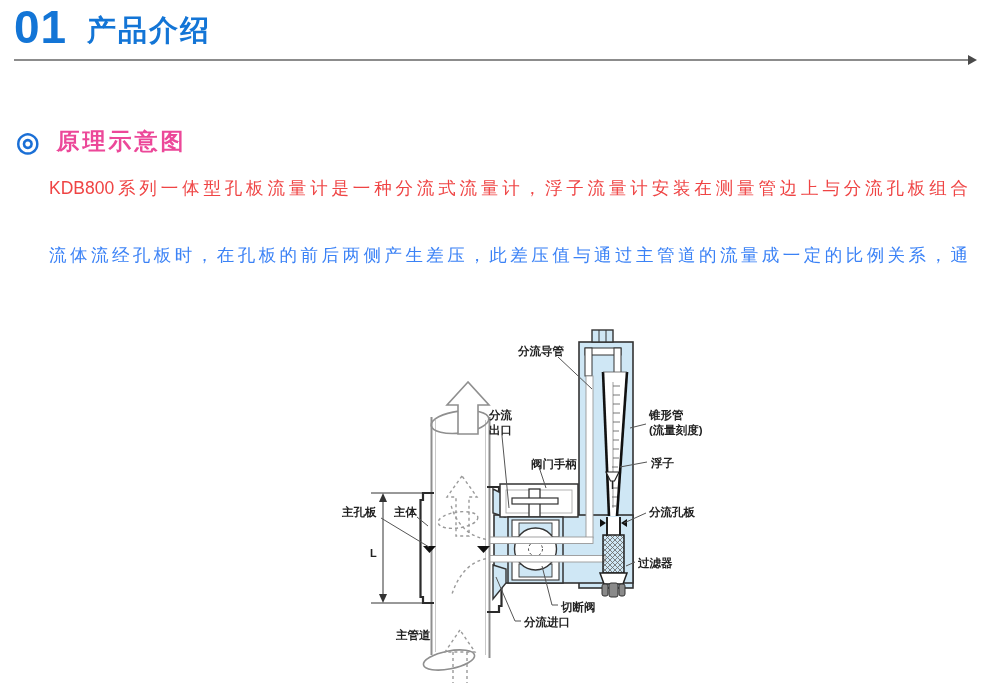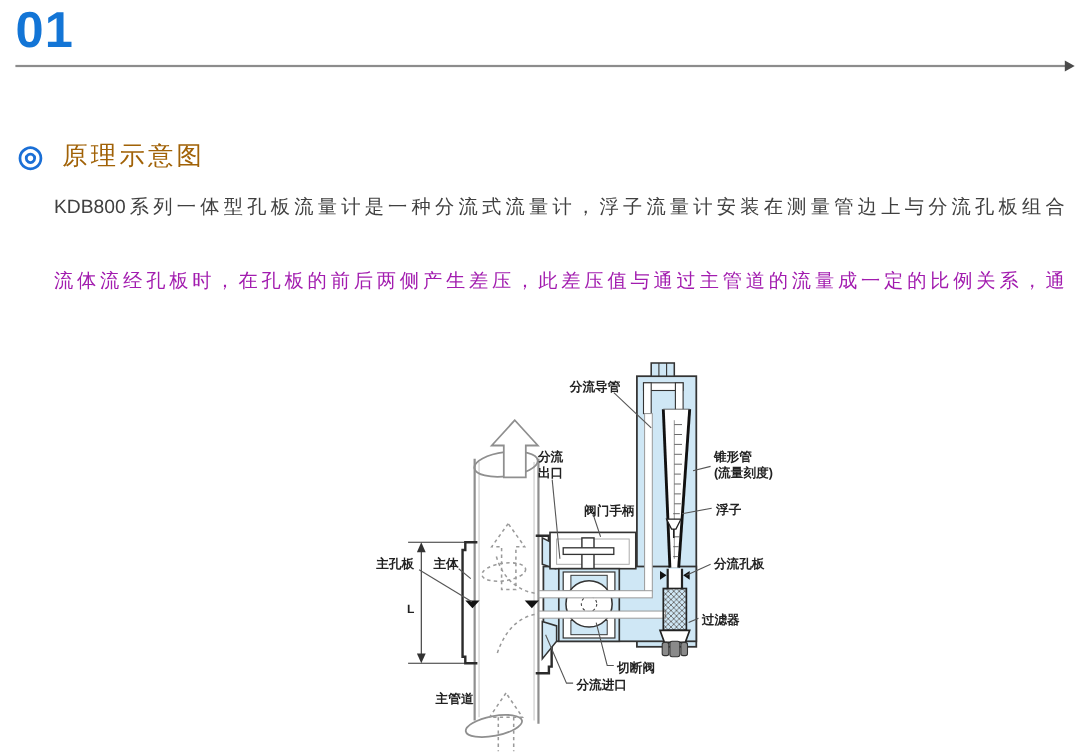--- a/index.html
+++ b/index.html
@@ -10,38 +10,39 @@
            font-weight:900;color:#1375d6;letter-spacing:1px;}
   .hdr-title{position:absolute;left:87px;top:13px;font-size:29px;line-height:34px;
              font-weight:bold;color:#1375d6;letter-spacing:2px;}
   .rule{position:absolute;left:14px;top:59px;width:956px;height:2px;background:#8c8c8c;}
   .rule-arrow{position:absolute;left:968px;top:55px;width:0;height:0;
               border-left:9px solid #4a4a4a;border-top:5px solid transparent;
               border-bottom:5px solid transparent;}
   
   .section-head{position:absolute;left:16px;top:126px;display:flex;align-items:center;}
   .bullet{font-size:27px;line-height:30px;color:#1a6fd6;font-weight:bold;}
-  .section-title{margin-left:17px;font-size:23px;font-weight:normal;color:#a16207;letter-spacing:3px;}
-  
-  .paras{position:absolute;left:14px;top:172px;width:954px;font-size:17.5px;color:#404040;}
+  .section-title{margin-left:17px;font-size:23px;font-weight:bold;color:#ec4899;letter-spacing:3px;}
+  
+  .paras{position:absolute;left:14px;top:172px;width:954px;font-size:17.5px;color:#ef4444;}
   .para-line{line-height:33px;white-space:normal;}
   .jfull{text-align:justify;text-align-last:justify;}
   .indent{text-indent:2em;}
-  .p2{position:absolute;left:14px;top:239px;width:954px;font-size:17.5px;color:#a21caf;}
+  .p2{position:absolute;left:14px;top:239px;width:954px;font-size:17.5px;color:#3b82f6;}
   
   .diagram{position:absolute;left:335px;top:325px;width:410px;height:359px;}
   svg text{font-family:"Liberation Sans",sans-serif;font-size:11.5px;font-weight:bold;fill:#222;}
   svg text.dim{font-size:11px;}
 </style>
 </head>
 <body>
 
 <div class="page">
 
   <div class="hdr-num">01</div>
+  <div class="hdr-title">产品介绍</div>
   <div class="rule"></div>
   <div class="rule-arrow"></div>
 
   <div class="section-head">
     <span class="bullet">◎</span>
     <span class="section-title">原理示意图</span>
   </div>
 
   <div class="paras">
     <div class="para-line jfull indent">KDB800系列一体型孔板流量计是一种分流式流量计，浮子流量计安装在测量管边上与分流孔板组合</div>

